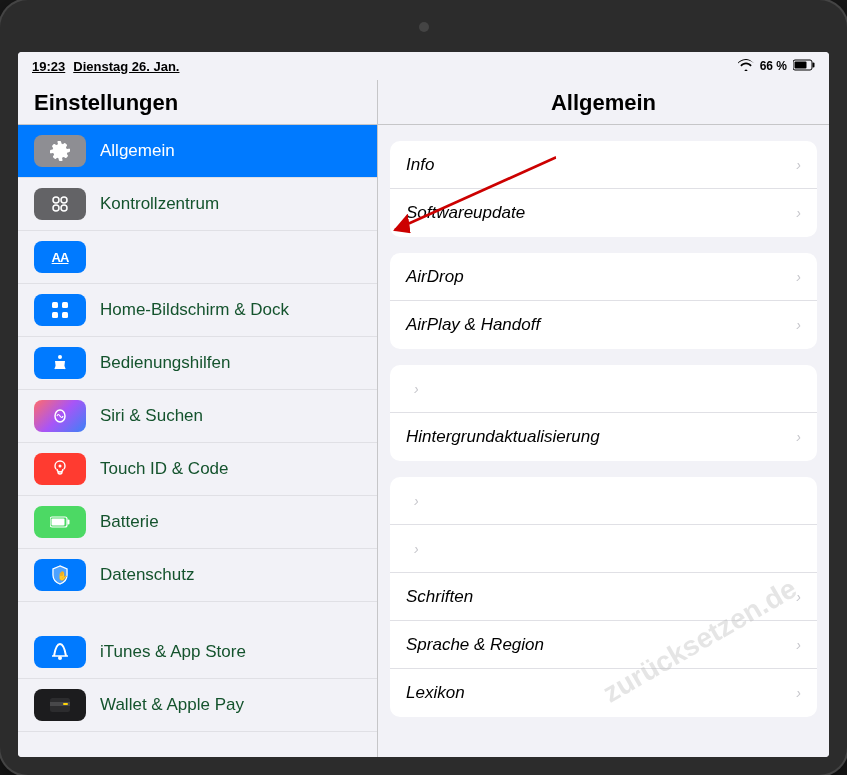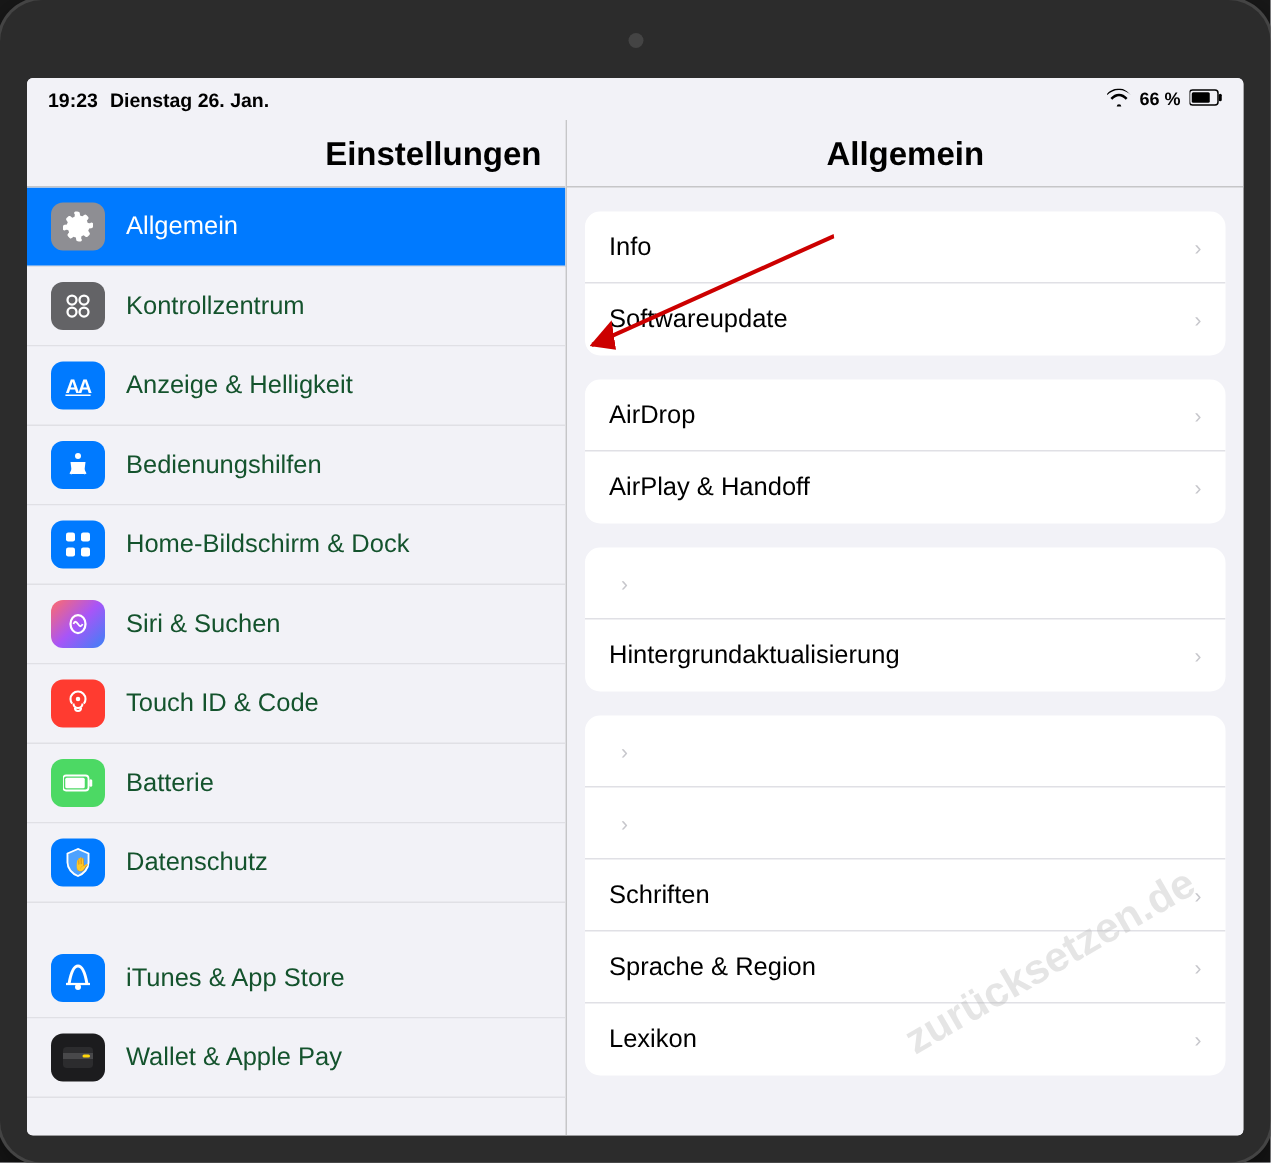--- a/index.html
+++ b/index.html
@@ -48,21 +48,21 @@
       justify-content: space-between;
       align-items: center;
       padding: 6px 14px;
       background: #f2f2f7;
       font-size: 13px;
       font-weight: 600;
       color: #000;
       border-bottom: none;
       min-height: 28px;
     }
-    .status-left { display: flex; gap: 8px; align-items: center; }
+    .status-left { display: flex; gap: 8px; align-items: center; text-decoration: underline; }
     .status-right { display: flex; gap: 6px; align-items: center; font-size: 12px; }
     
     .main-content {
       display: flex;
       flex: 1;
       overflow: hidden;
     }
     
     .sidebar {
       width: 360px;
@@ -75,41 +75,41 @@
     }
     .sidebar-header {
       padding: 10px 16px 8px 16px;
       background: #f2f2f7;
       border-bottom: 1px solid #c6c6c8;
     }
     .sidebar-title {
       font-size: 22px;
       font-weight: 700;
       color: #000;
-      text-align: right;
+      text-align: left;
     }
     .sidebar-items {
       overflow-y: auto;
       flex: 1;
     }
     .sidebar-item {
       display: flex;
       align-items: center;
       padding: 10px 16px;
       background: #f2f2f7;
       border-bottom: 1px solid #e0e0e5;
       cursor: pointer;
       min-height: 52px;
     }
     .sidebar-item.active {
       background: #007aff;
     }
     .sidebar-item.active .item-label { color: #fff; }
     .item-icon {
-      width: 36px;
+      width: 52px;
       height: 32px;
       border-radius: 8px;
       display: flex;
       align-items: center;
       justify-content: center;
       margin-right: 14px;
       font-size: 18px;
       flex-shrink: 0;
       text-decoration: underline;
     }
@@ -134,20 +134,21 @@
       border-bottom: 1px solid #c6c6c8;
     }
     .right-title {
       font-size: 22px;
       font-weight: 700;
       color: #000;
       text-align: center;
     }
     .settings-content {
       padding: 16px 12px;
+      font-style: italic;
     }
     .settings-group {
       background: #fff;
       border-radius: 10px;
       margin-bottom: 16px;
       overflow: hidden;
     }
     .settings-row {
       display: flex;
       align-items: center;
@@ -247,44 +248,43 @@
                 <circle cx="14" cy="6" r="3" fill="none" stroke="white" stroke-width="1.5"></circle>
                 <circle cx="6" cy="14" r="3" fill="none" stroke="white" stroke-width="1.5"></circle>
                 <circle cx="14" cy="14" r="3" fill="none" stroke="white" stroke-width="1.5"></circle>
               </svg>
             </div>
             <span class="item-label">Kontrollzentrum</span>
           </div>
 
           <div class="sidebar-item">
             <div class="item-icon" style="background:#007aff; font-size:13px; font-weight:700; color:white; letter-spacing:-1px;">AA</div>
-            <span class="item-label">Anzeige &amp; Helligkeit</span>
-          </div>
-
-          <div class="sidebar-item">
-            <div class="item-icon" style="background:#007aff;">
-              <svg width="20" height="20" viewBox="0 0 20 20" fill="white">
-                <circle cx="10" cy="4" r="2" fill="white"></circle>
-                <path d="M5 8h10l-1 8H6L5 8z" fill="white"></path>
-                <path d="M7 12l-2 4M13 12l2 4" stroke="white" stroke-width="1.5"></path>
-              </svg>
-            </div>
-            <span class="item-label">Bedienungshilfen</span>
           </div>
 
           <div class="sidebar-item">
             <div class="item-icon" style="background:#007aff;">
               <svg width="20" height="20" viewBox="0 0 20 20" fill="white">
                 <rect x="2" y="2" width="6" height="6" rx="1.5" fill="white"></rect>
                 <rect x="12" y="2" width="6" height="6" rx="1.5" fill="white"></rect>
                 <rect x="2" y="12" width="6" height="6" rx="1.5" fill="white"></rect>
                 <rect x="12" y="12" width="6" height="6" rx="1.5" fill="white"></rect>
               </svg>
             </div>
             <span class="item-label">Home-Bildschirm &amp; Dock</span>
+          </div>
+
+          <div class="sidebar-item">
+            <div class="item-icon" style="background:#007aff;">
+              <svg width="20" height="20" viewBox="0 0 20 20" fill="white">
+                <circle cx="10" cy="4" r="2" fill="white"></circle>
+                <path d="M5 8h10l-1 8H6L5 8z" fill="white"></path>
+                <path d="M7 12l-2 4M13 12l2 4" stroke="white" stroke-width="1.5"></path>
+              </svg>
+            </div>
+            <span class="item-label">Bedienungshilfen</span>
           </div>
 
 
           <div class="sidebar-item">
             <div class="item-icon" style="background: linear-gradient(135deg, #ff6b6b, #a855f7, #3b82f6);">
               <svg width="16" height="16" viewBox="0 0 16 16" fill="white">
                 <ellipse cx="8" cy="8" rx="5" ry="6" fill="none" stroke="white" stroke-width="1.5"></ellipse>
                 <path d="M5 8 Q6 5 8 8 Q10 11 11 8" fill="none" stroke="white" stroke-width="1.2"></path>
               </svg>
             </div>

